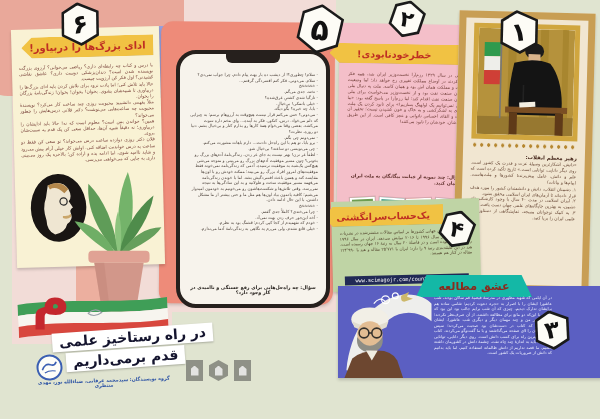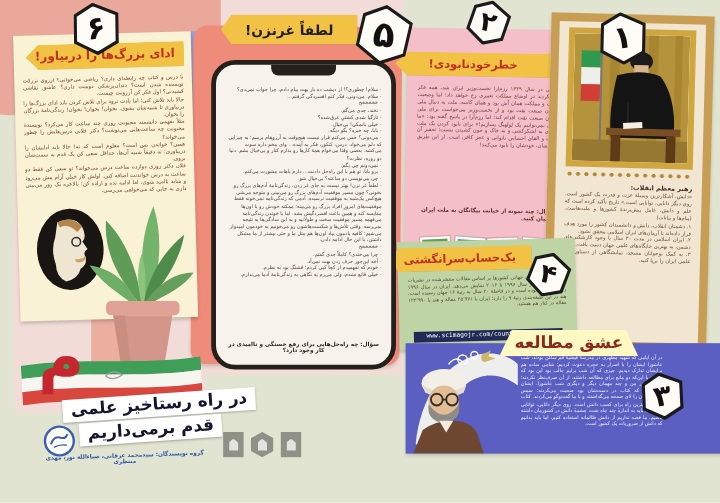--- a/index.html
+++ b/index.html
@@ -27,21 +27,21 @@
 
   
   .banner{position:absolute;background:#f1c243;display:flex;align-items:center;justify-content:center;
           font-weight:bold;color:#bf2f23;direction:rtl;box-shadow:0 1px 1px rgba(0,0,0,.2);}
   .arrow-left{clip-path:polygon(0 50%,8% 0,100% 0,100% 100%,8% 100%);}
   .trapez{clip-path:polygon(9% 0,91% 0,100% 100%,0 100%);}
   #banner6{top:8px;right:6px;width:132px;height:21px;font-size:10px;}
   #banner5{left:184px;top:12px;width:114px;height:25px;font-size:11.5px;color:#221d18;z-index:5;}
   #banner2{top:20px;left:-10px;width:130px;height:20px;font-size:9.5px;}
   #banner4{top:5px;left:-8px;width:120px;height:20px;font-size:9.5px;}
-  #banner3{top:-11px;left:78px;width:116px;height:22px;font-size:14px;color:#8a2a1e;background:#fef9c3;}
+  #banner3{top:-11px;left:78px;width:116px;height:22px;font-size:11px;color:#8a2a1e;background:#14b8a6;}
 
   
   .badge{position:absolute;z-index:8;}
   .badge .hex-o{position:absolute;inset:0;background:#1a1a1a;
      clip-path:polygon(50% 0,96% 26%,89% 82%,47% 100%,5% 72%,12% 18%);}
   .badge .hex-i{position:absolute;inset:3px;background:#fdfcf6;
      clip-path:polygon(50% 0,96% 26%,89% 82%,47% 100%,5% 72%,12% 18%);}
   .badge span{position:absolute;inset:0;display:flex;align-items:center;justify-content:center;
      font-weight:bold;color:#111;}
 
@@ -132,23 +132,20 @@
 فلان دکتر روزی دوازده ساعت درس می‌خواند؟ تو سعی کن فقط دو ساعت به درس خواندنت اضافه کنی. اولش کار خیلی آرام پیش می‌رود و شاید ناامید شوی، اما ادامه بده و اراده کن؛ بالاخره یک روز می‌بینی داری به جایی که می‌خواهی می‌رسی.</div>
     <svg id="portrait6" viewBox="0 0 60 72">
       <ellipse cx="30" cy="36" rx="27" ry="33" fill="#191513"></ellipse>
       <path d="M20,14 Q34,8 40,18 Q44,26 40,30 L44,36 Q40,38 42,42 Q44,48 38,52 Q36,60 26,62 Q18,58 18,48 Q14,36 18,26 Z" fill="#efe6d2"></path>
       <path d="M20,14 Q32,8 40,18 L36,22 Q28,14 22,18 Z" fill="#b3874b"></path>
       <circle cx="35" cy="30" r="3.5" fill="none" stroke="#2b2b2b" stroke-width="1.2"></circle>
       <path d="M34,44 q5,1 8,-2 l0,3 q-4,3 -8,1 z" fill="#caa66a"></path>
     </svg>
   </div>
 
-  <div class="banner arrow-left" id="banner5">
-    <span>لطفاً غرنزن!</span>
-  </div>
   <div id="phone">
     <div id="notch"></div>
     <div class="pre" id="chat">- سلام! چطوری؟! از دیشب ده بار بهت پیام دادم، چرا جواب نمی‌دی؟
 - سلام. می‌دونی، فکر کنم افسردگی گرفتم...
 - خخخخخخ
 - نخند، جدی می‌گم.
 - تازگیا شدی کشتیِ غرق‌شده؟
 - خیلی بانمکی! بی‌خیال.
 - بابا، چه خبره؟ بگو دیگه.
 - می‌دونی؟ حس می‌کنم قرار نیست هیچ‌وقت به آرزوهام برسم؛ به چیزایی که دلم می‌خواد. درس، کنکور، فکر به آینده... وای مخم داره سوت می‌کشه. بعضی وقتا می‌خوام همهٔ کارها رو بذارم کنار و بی‌خیال بشم. دنیا دو روزه، نظرت؟

